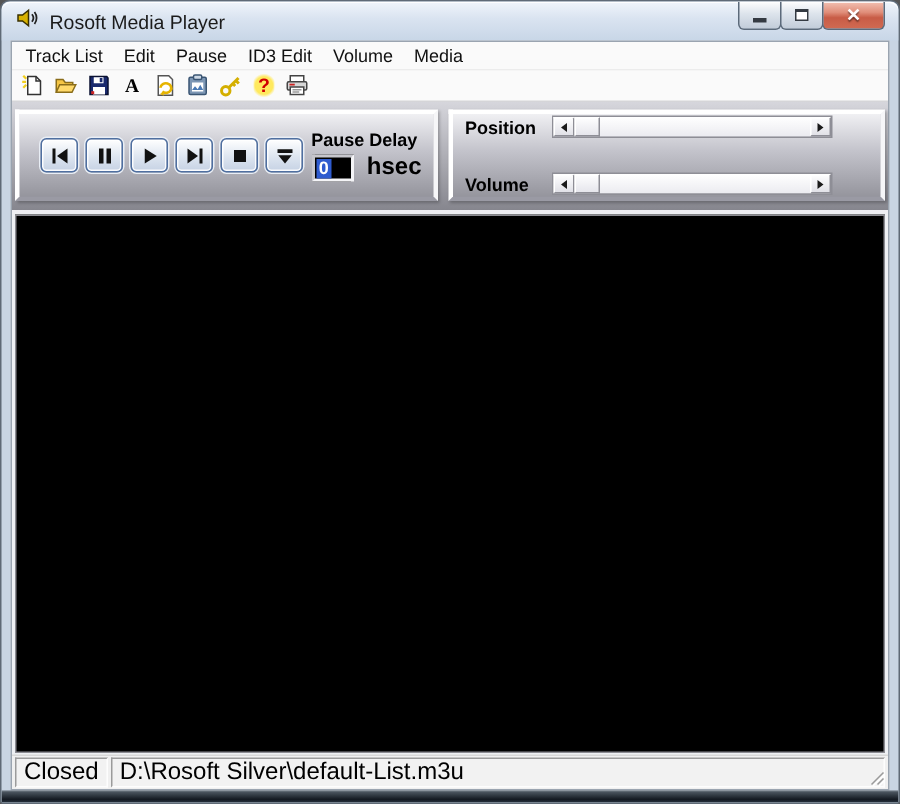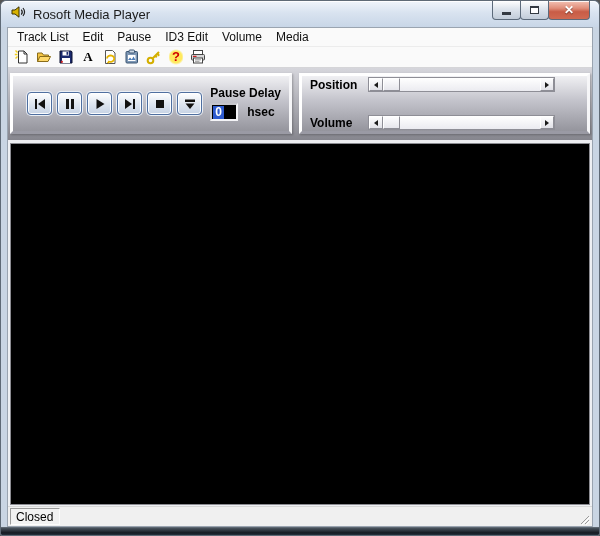--- a/index.html
+++ b/index.html
@@ -73,37 +73,37 @@
   }
   .pause-group{margin-left:auto;display:flex;flex-direction:column;align-items:flex-start;gap:3px;padding-right:2px;}
   .pd-label{font-weight:bold;font-size:12px;color:#000;}
   .pd-row{display:flex;align-items:center;gap:9px;}
   .pd-input{
     width:28px;height:18px;background:#000;
     border:2px solid;border-color:#c6c6cc #f4f4f7 #f4f4f7 #c6c6cc;
     display:flex;align-items:center;padding:0 1px;
   }
   .pd-value{background:#2e5bcf;color:#fff;font-size:12px;font-weight:bold;line-height:13px;padding:0 2px;}
-  .pd-unit{font-weight:bold;font-size:12px;color:#000;}
+  .pd-unit{font-weight:bold;font-size:16px;color:#000;}
   
   .srow{display:flex;align-items:center;}
   .slabel{width:58px;font-weight:bold;font-size:12px;color:#000;flex:0 0 auto;}
   .sbar{flex:1;height:15px;display:flex;border:1px solid #8e8e96;background:linear-gradient(#ffffff,#ebebf0);}
   .sb-btn{flex:0 0 14px;display:flex;align-items:center;justify-content:center;
     background:linear-gradient(#fdfdfe,#e1e1e7);
     border:1px solid;border-color:#ffffff #8e8e96 #8e8e96 #ffffff;padding:0;}
   .sb-thumb{flex:0 0 17px;background:linear-gradient(#fdfdfe,#e6e6ec);
     border:1px solid;border-color:#ffffff #8e8e96 #8e8e96 #ffffff;}
   .sb-track{flex:1;}
   .arr-l{width:0;height:0;border-top:3px solid transparent;border-bottom:3px solid transparent;border-right:4px solid #1a1a1a;}
   .arr-r{width:0;height:0;border-top:3px solid transparent;border-bottom:3px solid transparent;border-left:4px solid #1a1a1a;}
   
   .video{flex:1;background:#000;margin:1px 2px;border:1px solid #8c8c92;}
   .statusbar{flex:0 0 20px;background:#f0f0f0;border-top:1px solid #d8d8d8;display:flex;gap:2px;padding:1px 2px;position:relative;}
-  .cell{border:1px solid;border-color:#9b9b9b #fdfdfd #fdfdfd #9b9b9b;display:flex;align-items:center;padding:0 5px;font-size:12px;color:#000;background:#f2f2f2;}
+  .cell{border:1px solid;border-color:#9b9b9b #fdfdfd #fdfdfd #9b9b9b;display:flex;align-items:center;padding:0 5px;font-size:16px;color:#000;background:#f2f2f2;}
   .cell.state{flex:0 0 50px;}
   .cell.path{flex:1;}
   .grip{position:absolute;right:2px;bottom:2px;width:13px;height:13px;}
   
   .bottom-frame{position:absolute;left:0;right:0;bottom:0;height:8px;
     background:linear-gradient(#4a545e,#141a22 70%,#26323e);
     border-top:1px solid #5d6771;}
 </style>
 </head>
 <body>
@@ -286,20 +286,23 @@
         </div>
       </div>
     </div>
 
     <div class="video"></div>
 
     <div class="statusbar">
       <div class="cell state">
         <span>Closed</span>
       </div>
+      <div class="cell path">
+        <span>D:\Rosoft Silver\default-List.m3u</span>
+      </div>
       <span class="grip">
         <svg width="13" height="13" viewBox="0 0 13 13">
           <path d="M12 4L4 12M12 8L8 12M12 12h0" stroke="#9a9a9a" stroke-width="1"></path>
           <path d="M13 5L5 13M13 9L9 13" stroke="#fff" stroke-width="1"></path>
         </svg>
       </span>
     </div>
   </div>
 
   <div class="bottom-frame"></div>

